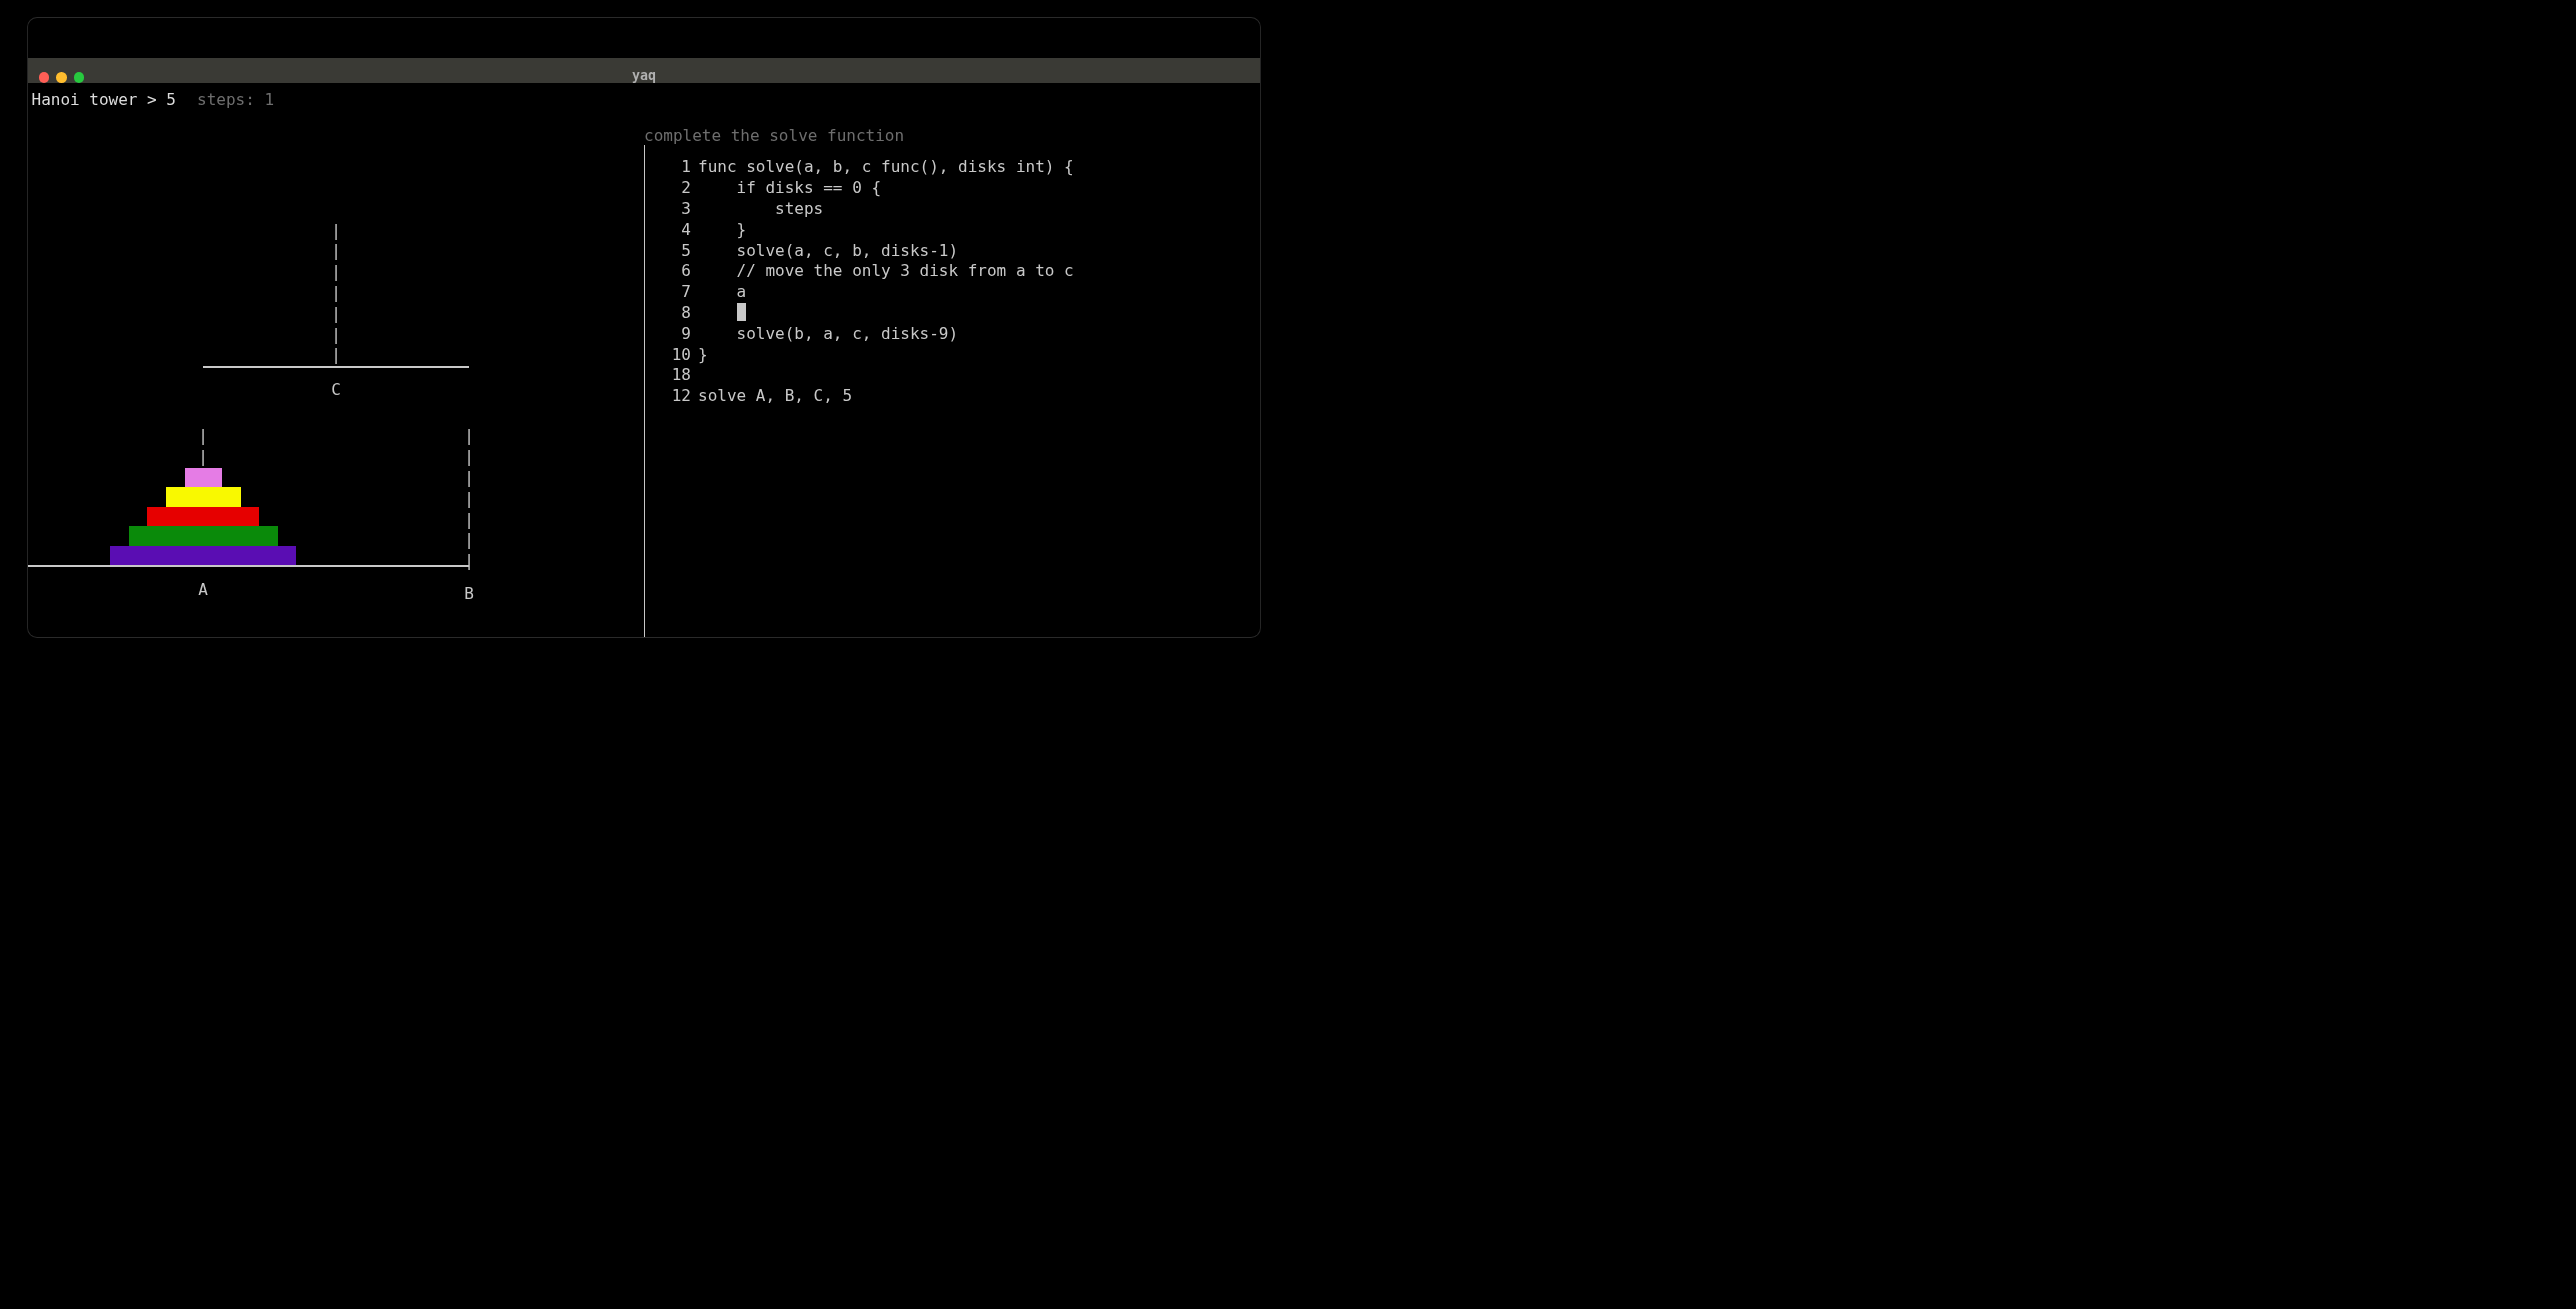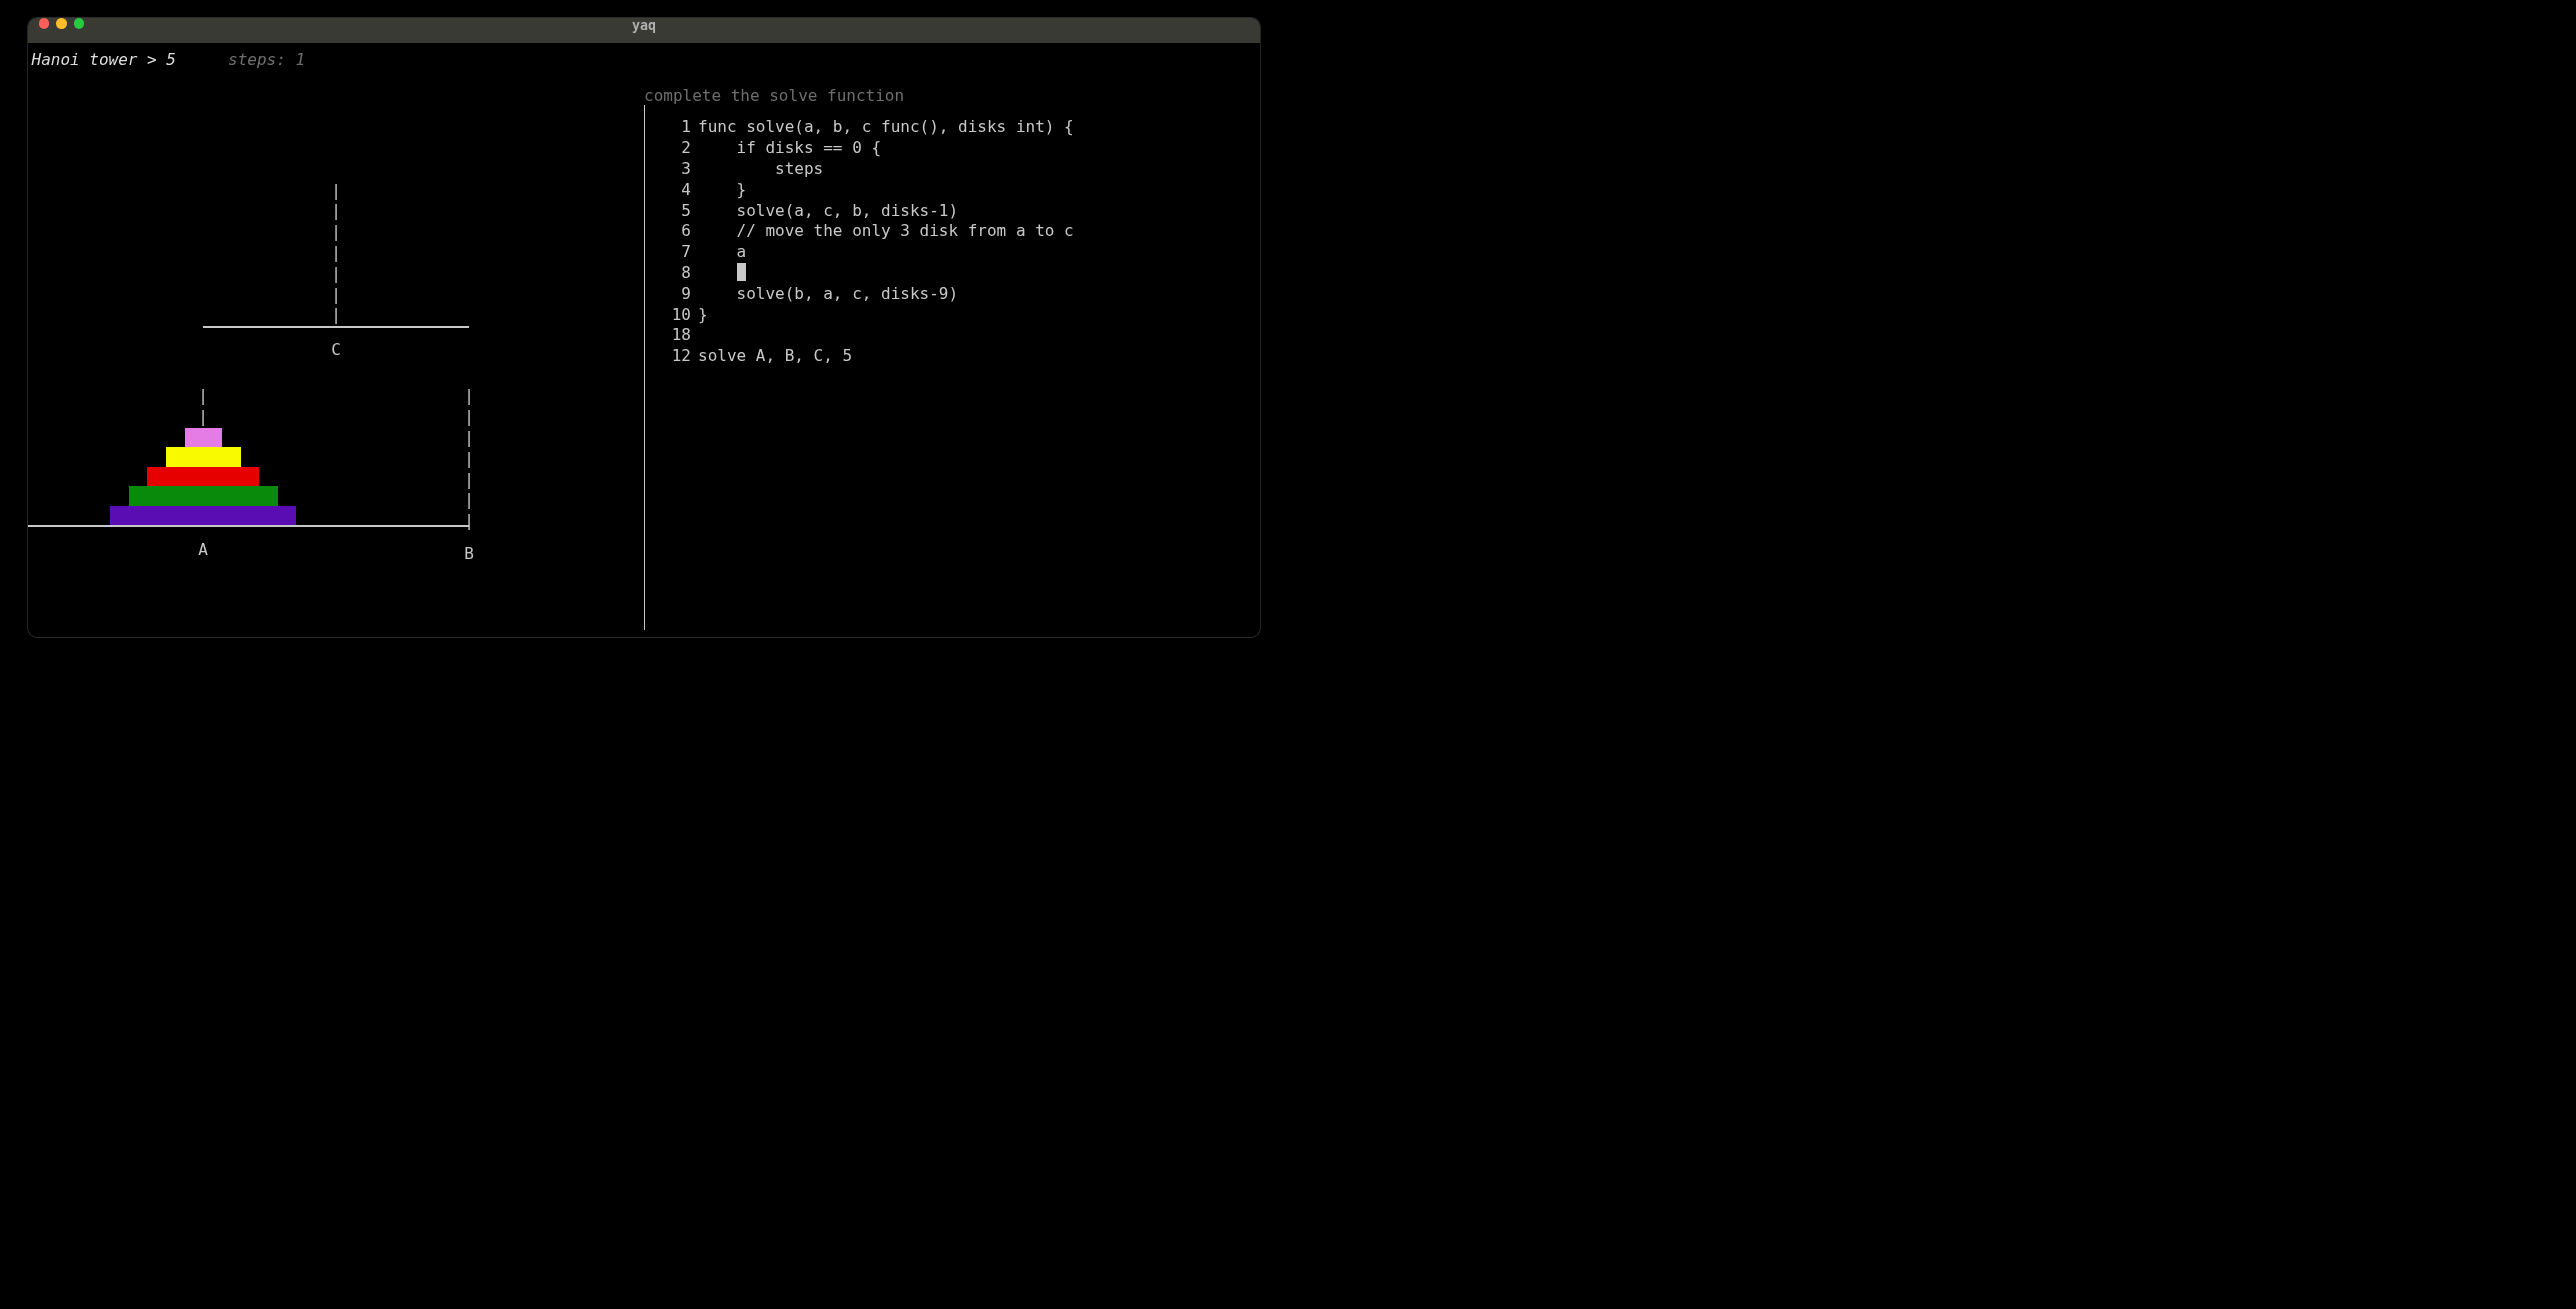--- a/index.html
+++ b/index.html
@@ -17,22 +17,23 @@
       height: 100%;
       background: #000;
       border-radius: 9px;
       overflow: hidden;
       box-shadow: 0 0 0 0.9px #2a2a2a;
     }
     .titlebar {
       height: 25px;
       background: #3a3a35;
       display: flex;
-      align-items: flex-start;
+      align-items: flex-end;
       position: relative;
+      margin-top: 40px;
     }
     .traffic { display: flex; gap: 7px; padding-left: 10.6px; }
     .dot { width: 10.6px; height: 10.6px; border-radius: 50%; }
     .dot-red { background: #ff5f56; }
     .dot-yellow { background: #ffbd2e; }
     .dot-green { background: #27c93f; }
     .title {
       position: absolute;
       left: 0; right: 0;
       text-align: center;
@@ -45,21 +46,21 @@
       flex-direction: column;
       height: calc(100% - 25px);
       padding: 7px 0;
     }
     .topbar {
       display: flex;
       width: 100%;
       padding: 0 3.5px;
       font-size: 16px;
     }
-    .topbar-left { flex: 0 0 50%; display: flex; gap: 52px; font-style: italic; }
+    .topbar-left { flex: 0 0 50%; display: flex; gap: 21px; }
     .topbar-right { flex: 0 0 50%; color: #6e6e6e; margin-top: 36px; }
     .bright { color: #dcdcdc; }
     .dim { color: #6e6e6e; }
     .main {
       flex: 1;
       display: flex;
     }
     .left {
       flex: 0 0 50%;
       display: flex;

